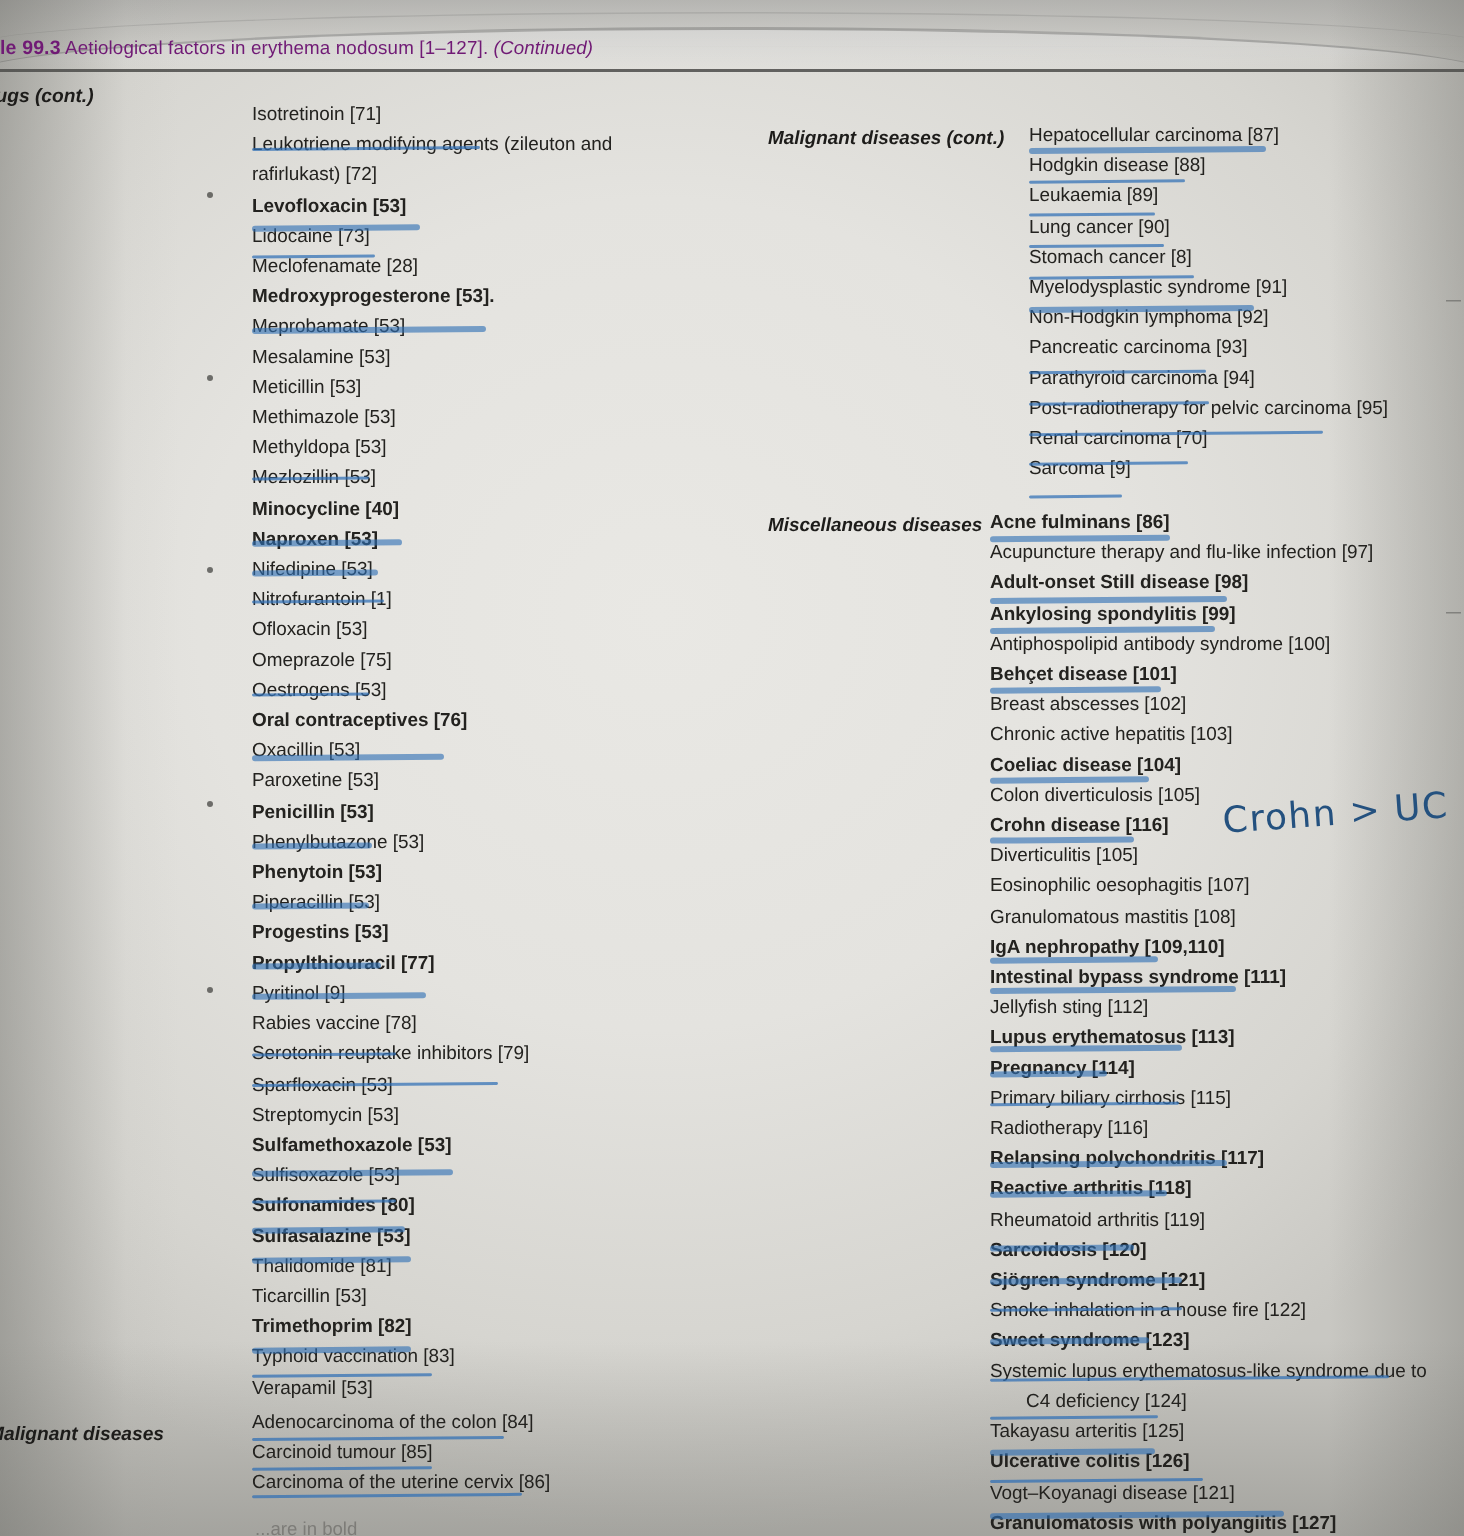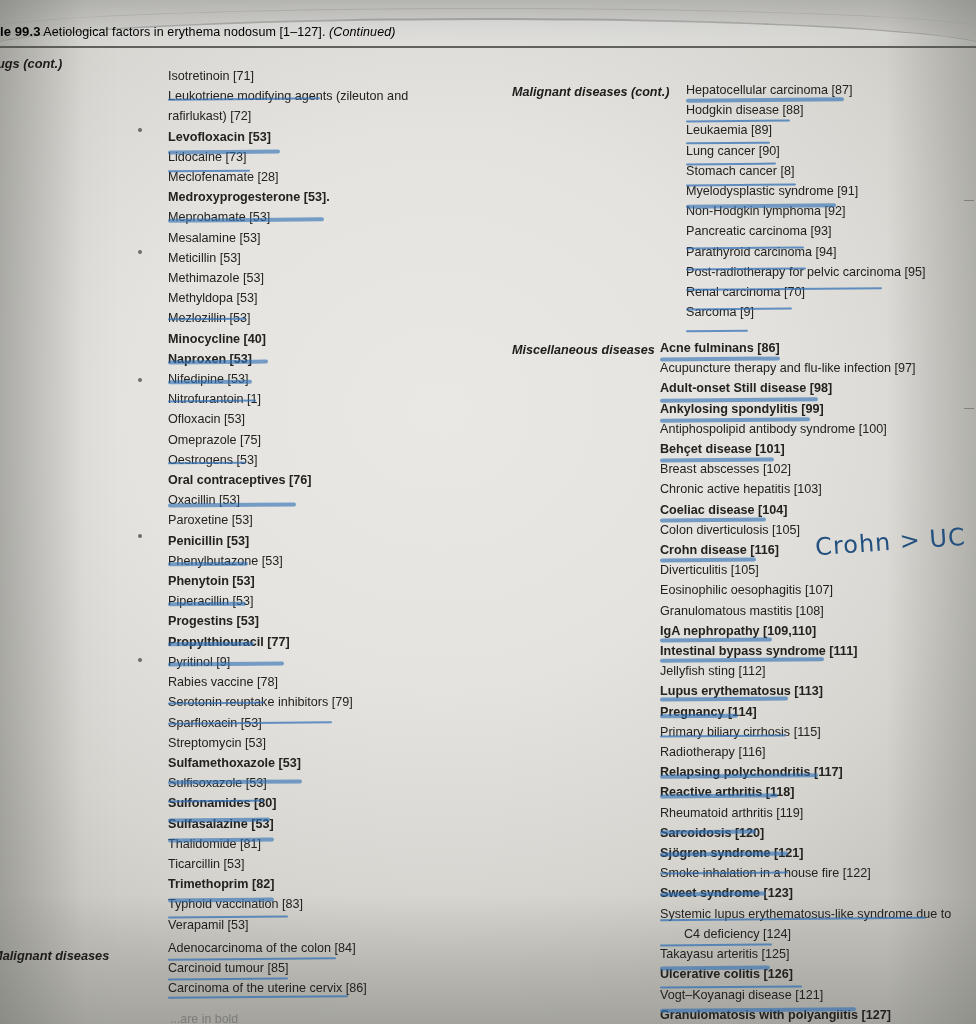--- a/index.html
+++ b/index.html
@@ -65,21 +65,21 @@
     pointer-events: none;
   }
 
   
   .caption {
     position: absolute;
     left: 0px;
     top: 24px;
     width: 620px;
     font-size: 12.5px;
-    color: #000000;
+    color: #701a75;
     letter-spacing: 0.1px;
   }
   .caption .tbl-num {
     font-weight: bold;
     font-size: 13px;
   }
   .caption .tbl-title { font-size: 12.5px; }
   .caption .tbl-cont { font-style: italic; }
 
   .rule-top {

